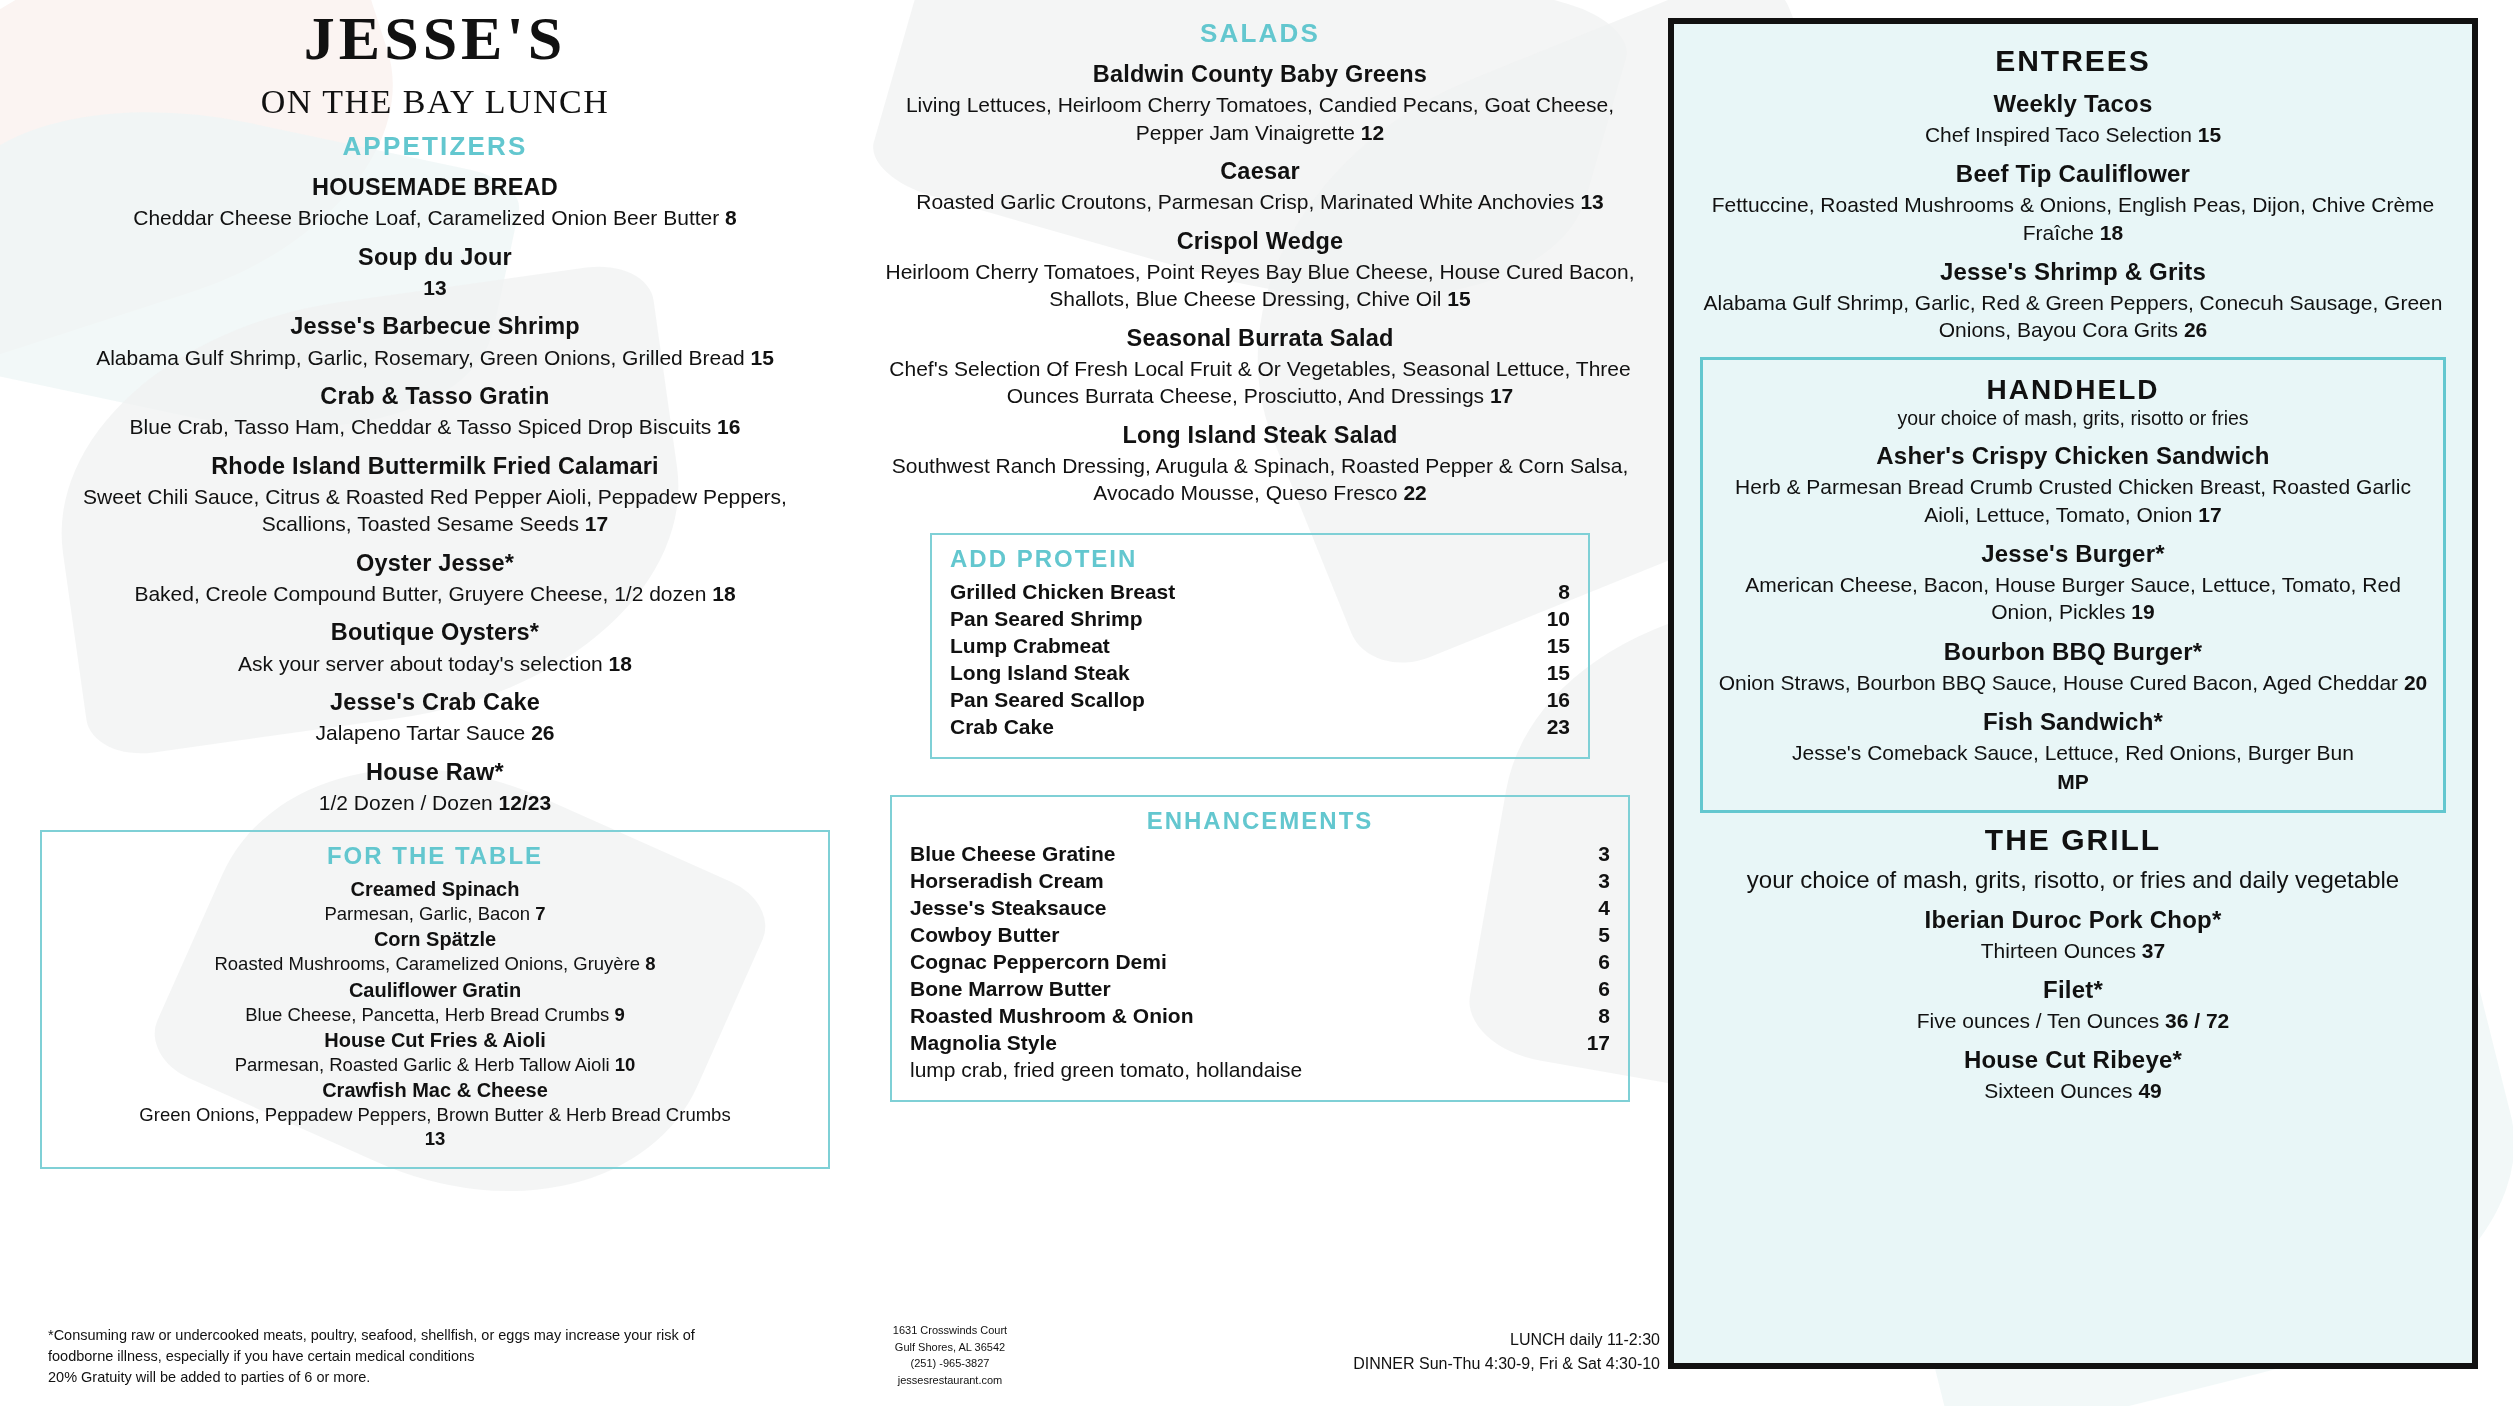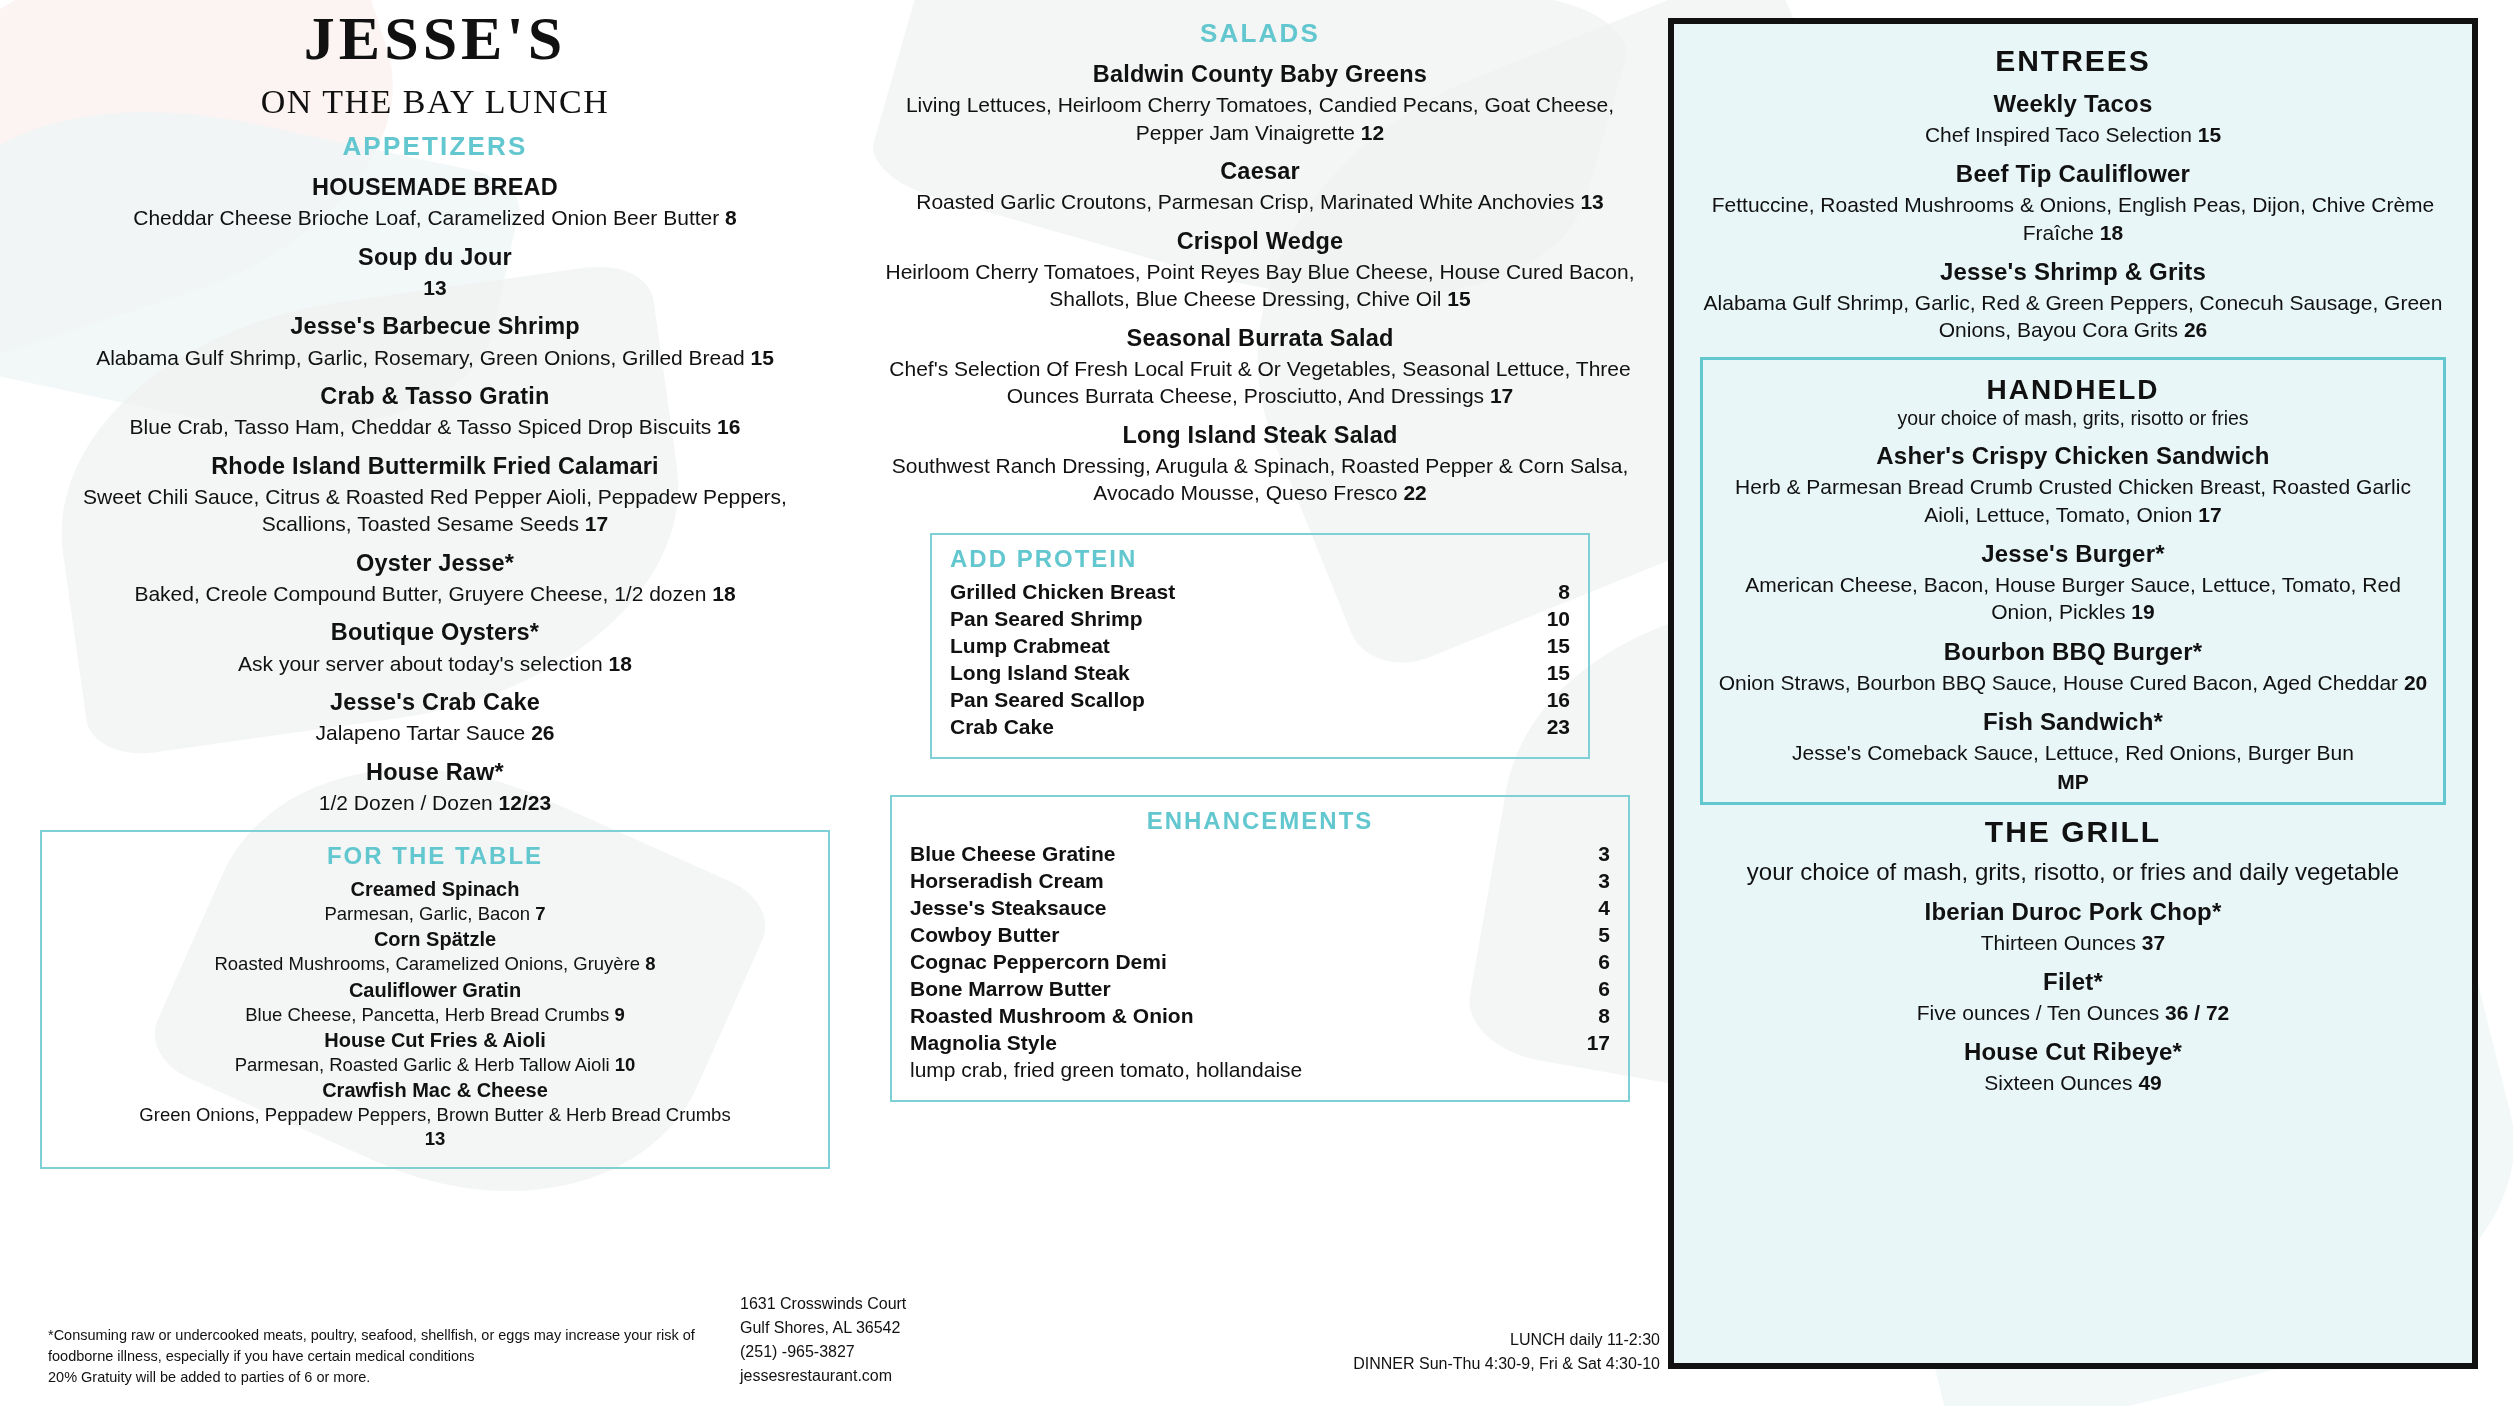--- a/index.html
+++ b/index.html
@@ -101,39 +101,39 @@
   
   .panel {
     border: 6px solid #111;
     background: #e8f6f7;
     padding: 18px 26px 24px 26px;
     height: 1351px;
   }
   .panel .section-head.black { margin-top:2px; }
   .inner-box {
     border: 3px solid #63c7cf;
-    padding: 10px 14px 6px 14px;
+    padding: 10px 14px 14px 14px;
     margin: 14px 0 8px 0;
   }
   .panel .item-name { font-size:24px; }
   .panel .item-desc { font-size:21px; }
   .sub-note {
     text-align:center; font-size:19.5px; margin-top:1px; font-style:normal;
   }
   .grill-note { text-align:center; font-size:24px; margin-top:9px; }
 
   
   .footer { position:absolute; bottom:14px; left:0; width:2513px; z-index:3; }
   .foot-left {
     position:absolute; left:48px; bottom:4px; width:700px;
     font-size:14.5px; line-height:1.45;
   }
   .foot-center {
     position:absolute; left:740px; bottom:4px; width:420px;
-    text-align:left; font-size:16px; line-height:1.5;
+    text-align:center; font-size:11px; line-height:1.5;
   }
   .foot-right {
     position:absolute; left:1200px; bottom:16px; width:460px;
     text-align:right; font-size:16px; line-height:1.5;
   }
 </style>
 </head>
 <body>
 
 <div class="bg-wash">

